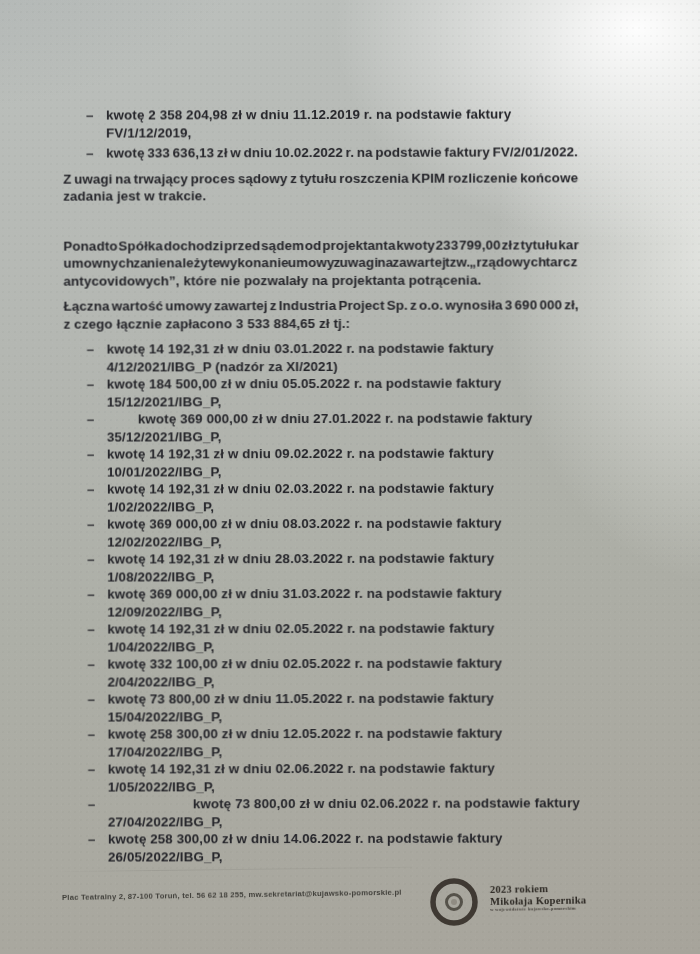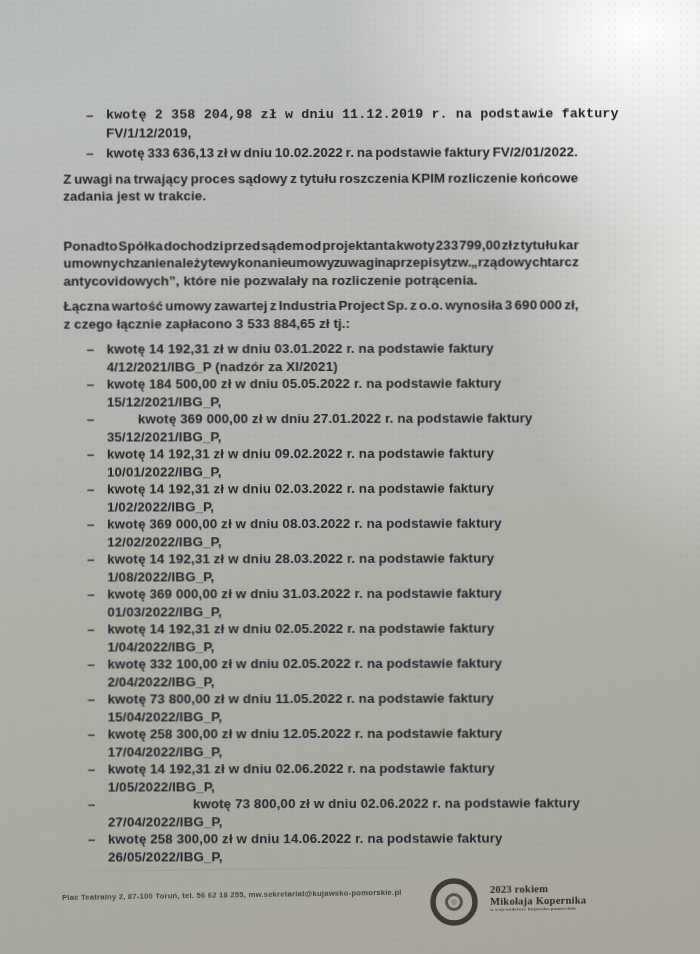--- a/index.html
+++ b/index.html
@@ -62,43 +62,43 @@
 <div class="page">
   <div class="grain"></div>
 
   <div class="content">
 
     <div class="blist intro">
 
         <div class="bitem">
           <span class="dash">–</span>
           <span class="blines">
-            <span class="bl1 jl" style="word-spacing: 0px; font-family: Liberation Mono, monospace;">kwotę 2 358 204,98 zł w dniu 11.12.2019 r. na podstawie faktury</span>
+            <span class="bl1 jl" style="word-spacing: 0px;">kwotę 2 358 204,98 zł w dniu 11.12.2019 r. na podstawie faktury</span>
             <span class="bl2 maybe-empty">FV/1/12/2019,</span>
           </span>
         </div>
 
         <div class="bitem">
           <span class="dash">–</span>
           <span class="blines">
             <span class="bl1 jl" style="word-spacing: -1.09091px;">kwotę 333 636,13 zł w dniu 10.02.2022 r. na podstawie faktury FV/2/01/2022.</span>
 
           </span>
         </div>
       </div>
 
     <p class="para">
       <span class="pline jl" style="word-spacing: -1.18182px;">Z uwagi na trwający proces sądowy z tytułu roszczenia KPIM rozliczenie końcowe</span>
       <span class="pline">zadania jest w trakcie.</span>
     </p>
 
     <p class="para">
       <span class="pline jl" style="word-spacing: -3px; margin-top: 32px;">Ponadto Spółka dochodzi przed sądem od projektanta kwoty 233 799,00 zł z tytułu kar</span>
-      <span class="pline jl" style="word-spacing: -4.63636px;">umownych za nienależyte wykonanie umowy z uwagi na przepisy tzw. „rządowych tarcz</span>
-      <span class="pline">antycovidowych”, które nie pozwalały na rozliczenie potrącenia.</span>
+      <span class="pline jl" style="word-spacing: -4.63636px;">umownych za nienależyte wykonanie umowy z uwagi na zawartej tzw. „rządowych tarcz</span>
+      <span class="pline">antycovidowych”, które nie pozwalały na projektanta potrącenia.</span>
     </p>
 
     <p class="para">
       <span class="pline jl" style="word-spacing: -1.64286px;">Łączna wartość umowy zawartej z Industria Project Sp. z o.o. wynosiła 3 690 000 zł,</span>
       <span class="pline">z czego łącznie zapłacono 3 533 884,65 zł tj.:</span>
     </p>
 
     <div class="blist payments">
 
         <div class="bitem">
@@ -154,21 +154,21 @@
           <span class="blines">
             <span class="bl1 jl" style="word-spacing: 0px;">kwotę 14 192,31 zł w dniu 28.03.2022 r. na podstawie faktury</span>
             <span class="bl2 maybe-empty">1/08/2022/IBG_P,</span>
           </span>
         </div>
 
         <div class="bitem">
           <span class="dash">–</span>
           <span class="blines">
             <span class="bl1 jl" style="word-spacing: 0px;">kwotę 369 000,00 zł w dniu 31.03.2022 r. na podstawie faktury</span>
-            <span class="bl2 maybe-empty">01/03/2022/IBG_P,</span>
+            <span class="bl2 maybe-empty">12/09/2022/IBG_P,</span>
           </span>
         </div>
 
         <div class="bitem">
           <span class="dash">–</span>
           <span class="blines">
             <span class="bl1 jl" style="word-spacing: 0px;">kwotę 14 192,31 zł w dniu 02.05.2022 r. na podstawie faktury</span>
             <span class="bl2 maybe-empty">1/04/2022/IBG_P,</span>
           </span>
         </div>

